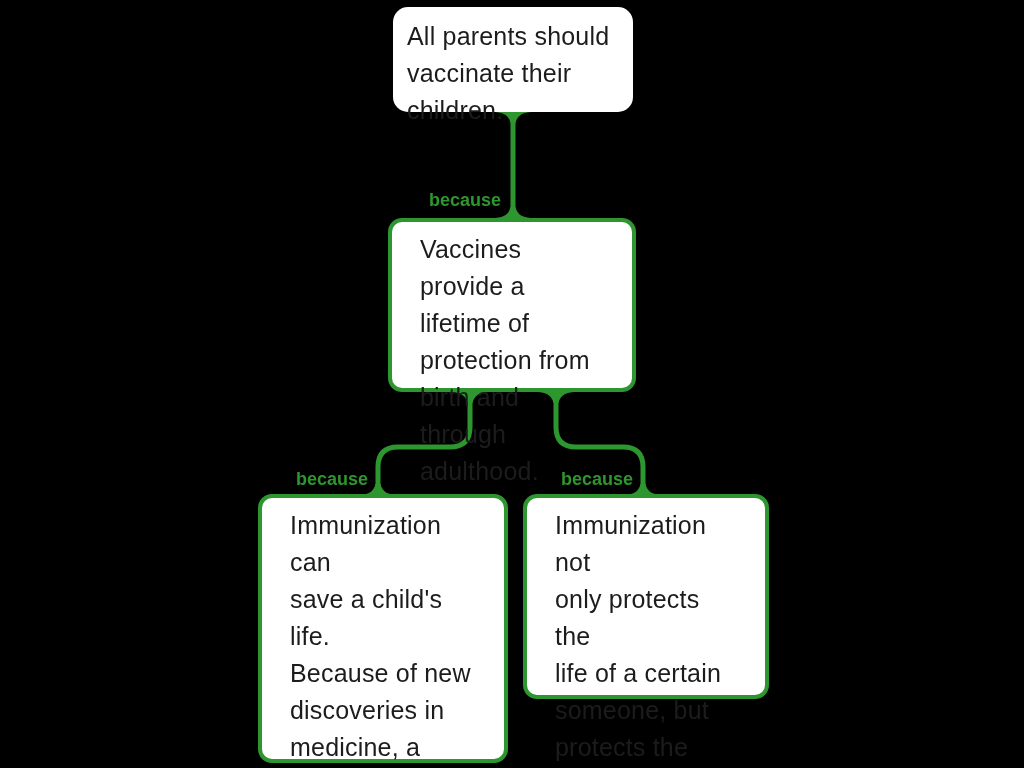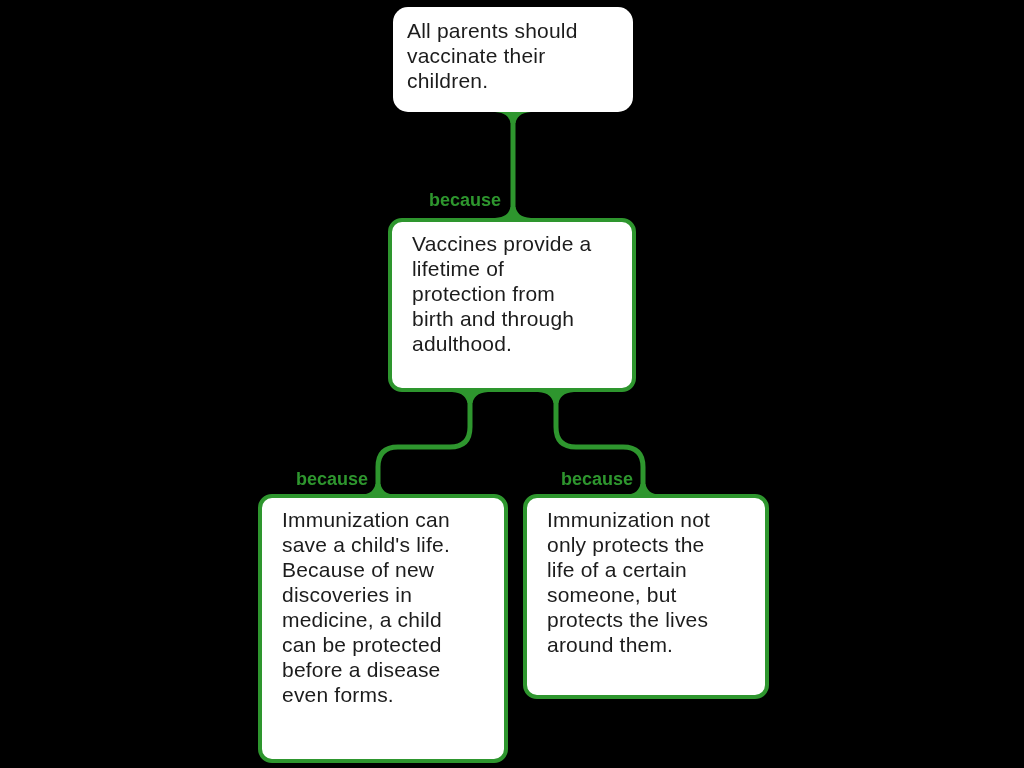--- a/index.html
+++ b/index.html
@@ -26,29 +26,29 @@
     fill: var(--green, #2e962e);
     stroke: none;
   }
   .node {
     position: absolute;
     box-sizing: border-box;
     background: var(--box_fill, #ffffff);
     color: var(--text, #1c1c1c);
     border-radius: 15px;
     z-index: 2;
-    font-size: 21px;
-    line-height: 25px;
+    font-size: 25px;
+    line-height: 37px;
     letter-spacing: 0.2px;
     padding: 11px 14px;
   }
   .node.reason {
     border: 4px solid var(--green, #2e962e);
     border-radius: 14px;
-    padding: 9px 20px;
+    padding: 9px 28px;
   }
   .node-text { white-space: pre-line; }
   .because-label {
     position: absolute;
     z-index: 1;
     width: 96px;
     text-align: right;
     color: var(--green, #2e962e);
     font-size: 18px;
     font-weight: 700;

